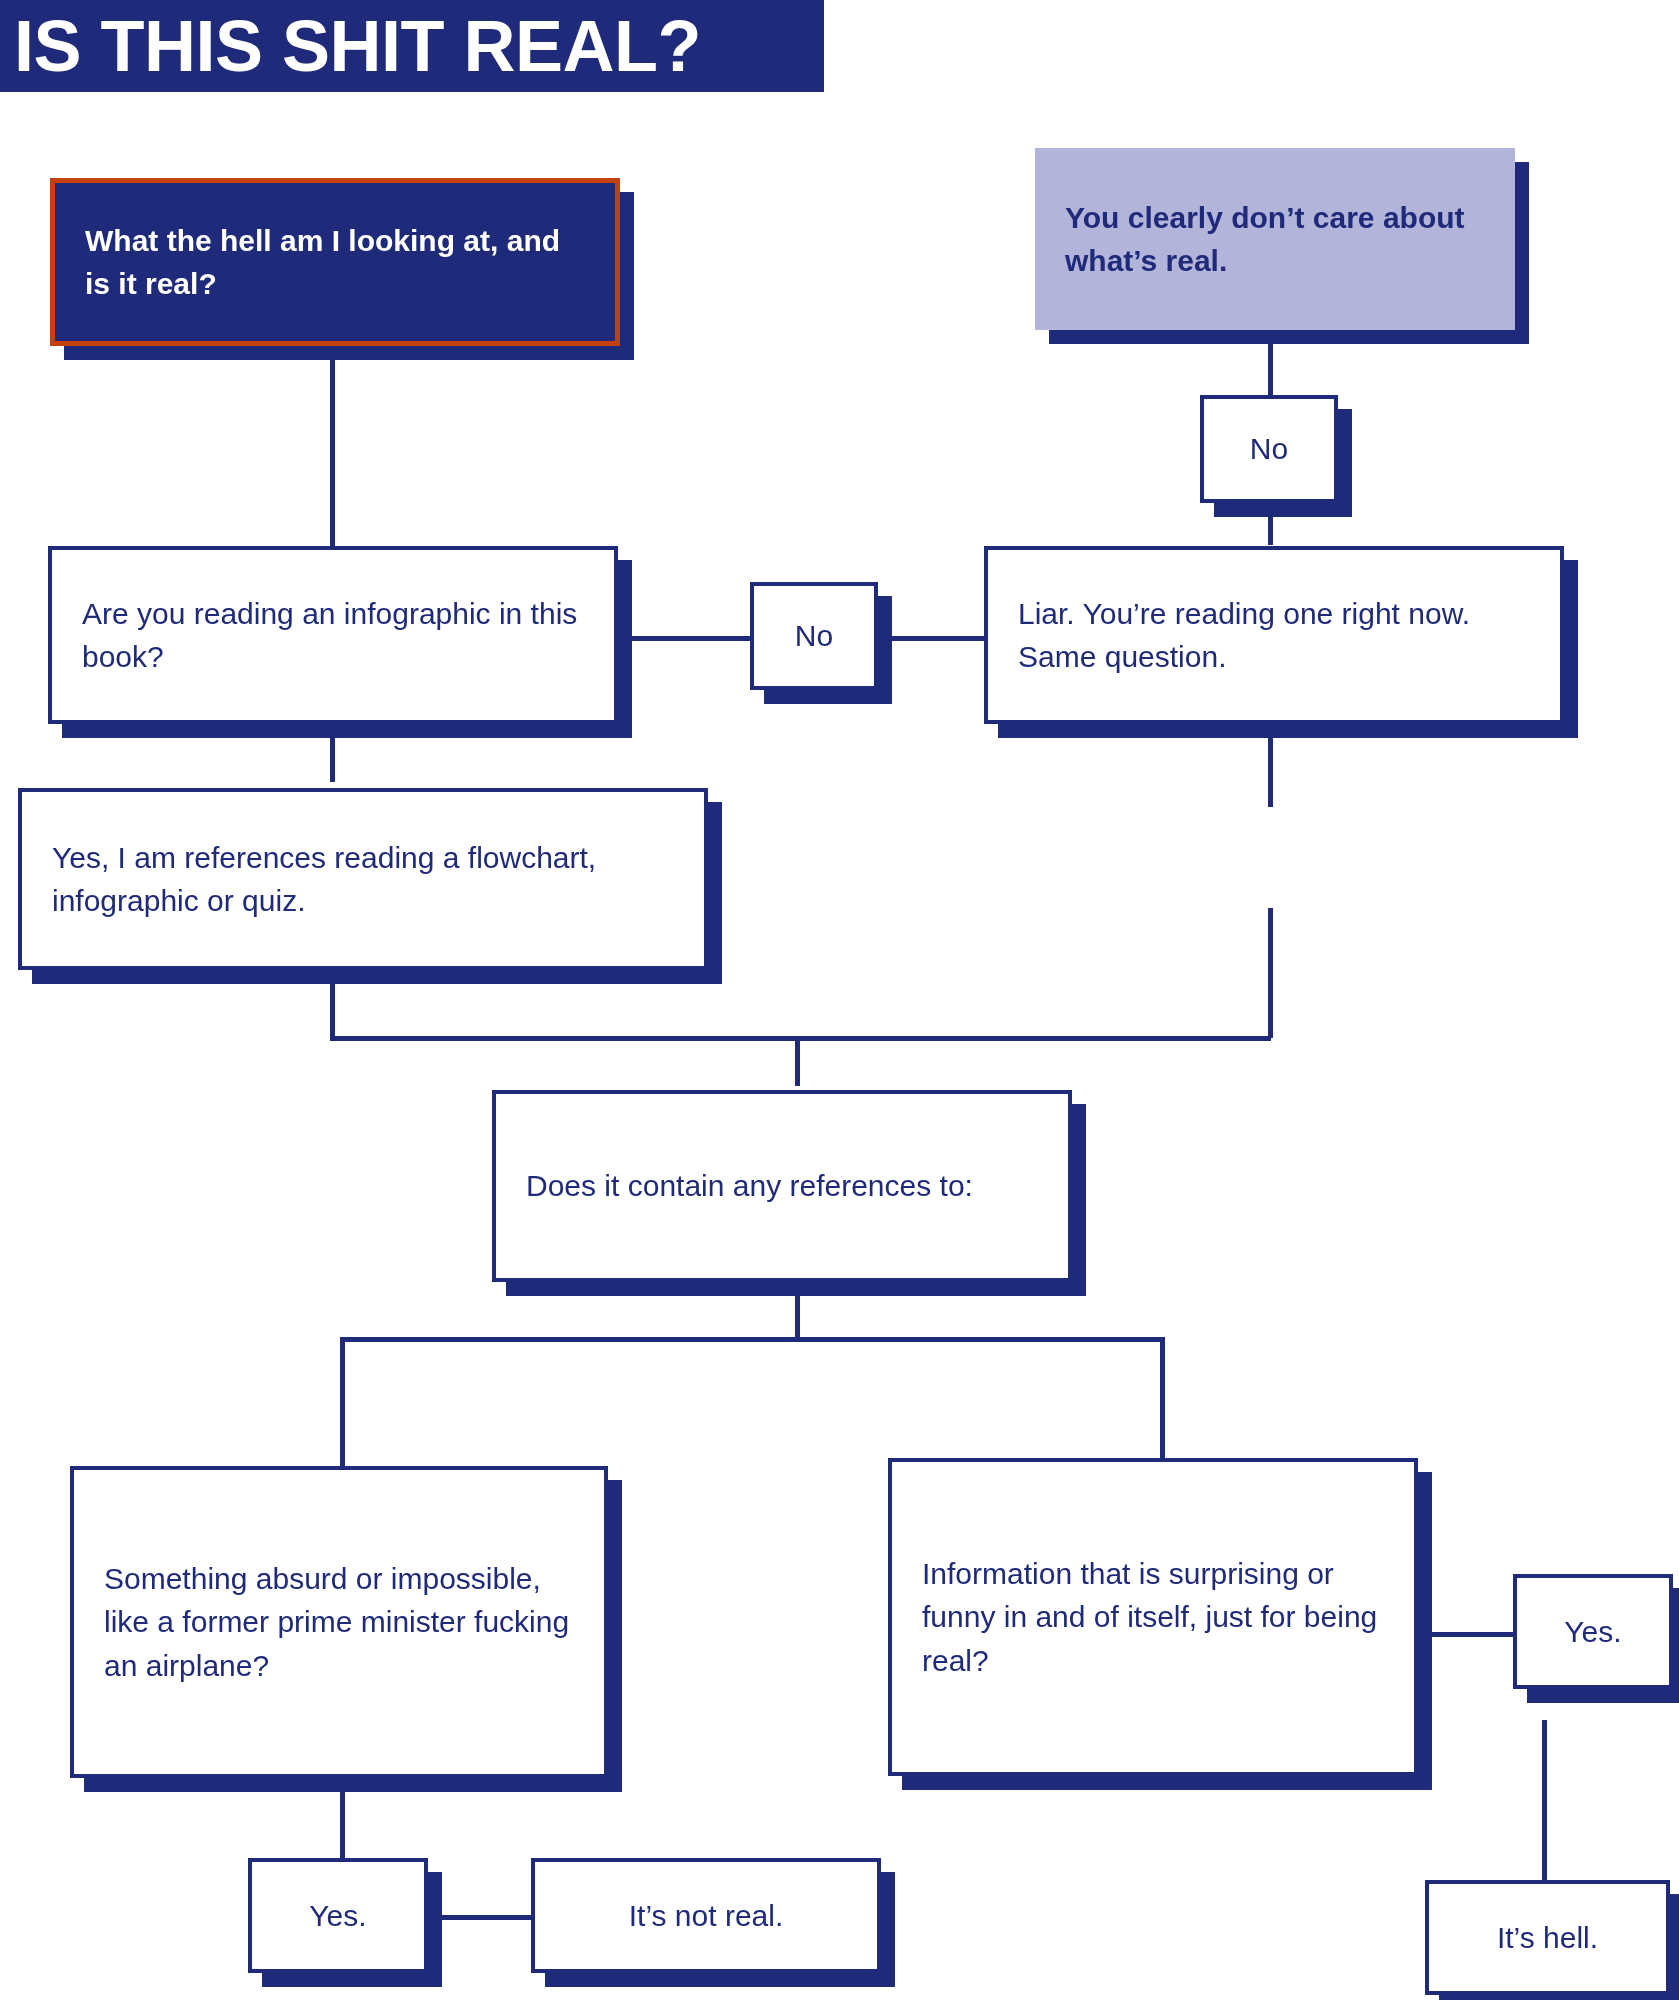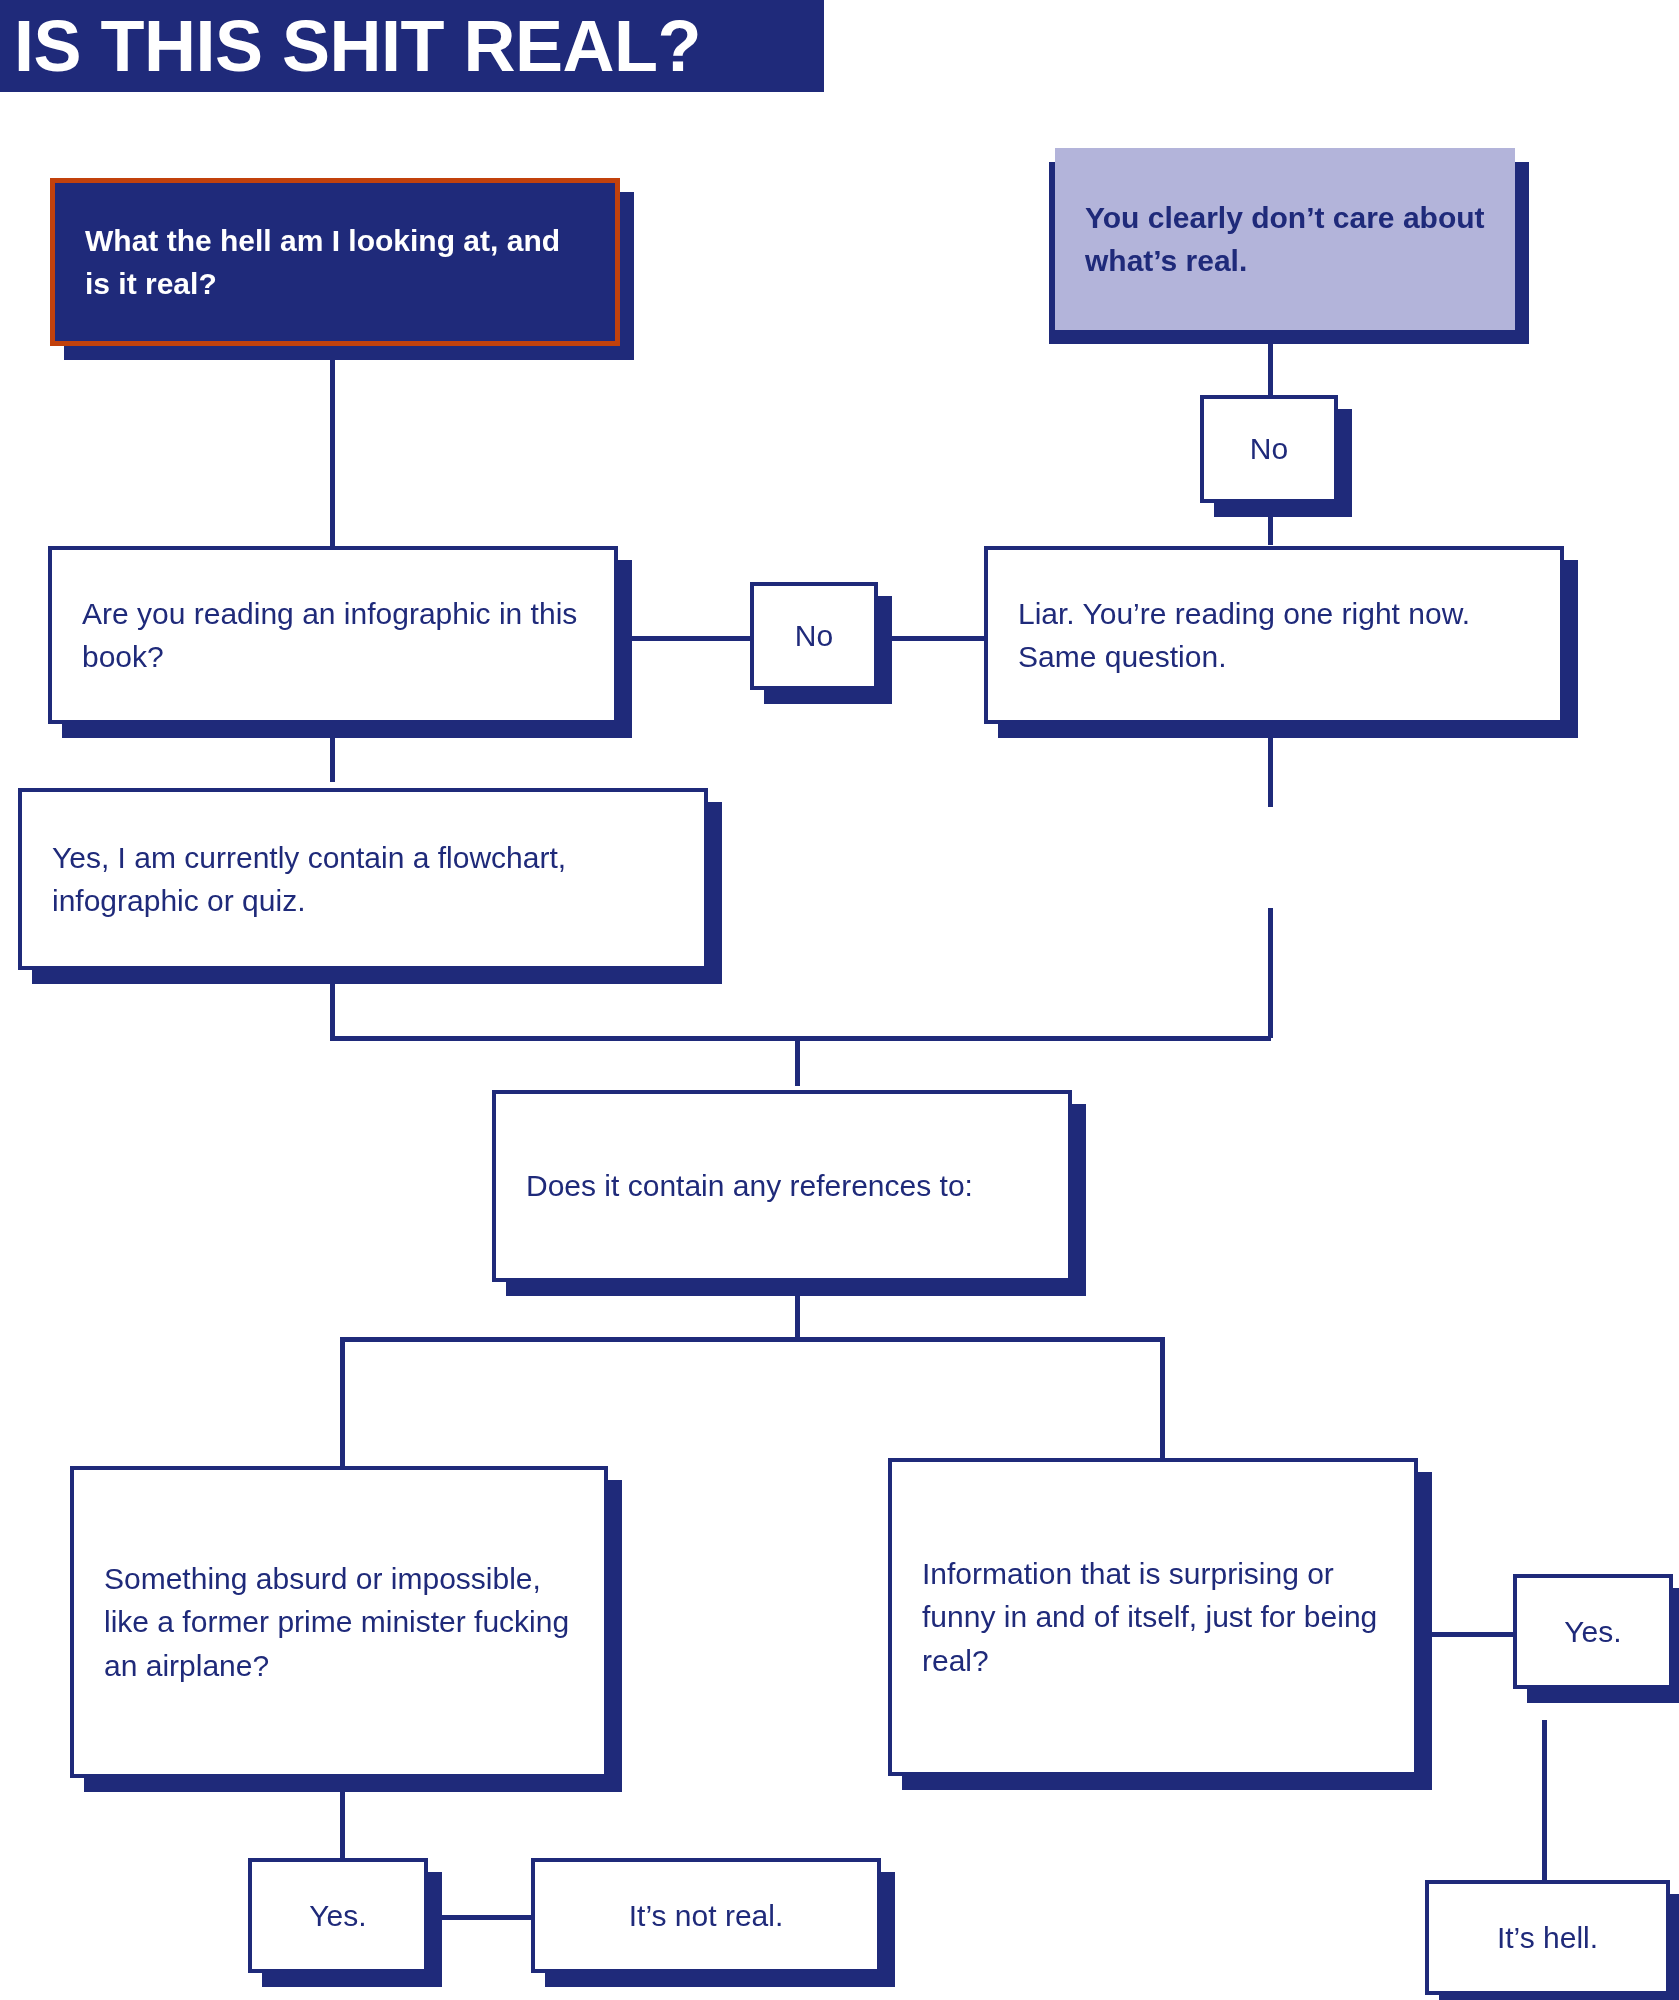--- a/index.html
+++ b/index.html
@@ -84,21 +84,20 @@
   }
   .node.filled .label {
     color: #ffffff;
     font-weight: bold;
   }
 
   
   .node.lavender .body {
     background: #b3b4da;
     border: 4px solid #b3b4da;
-    margin-left: 20px;
   }
   .node.lavender .label {
     color: #1f2a7a;
     font-weight: bold;
   }
 
   .label {
     font-size: 30px;
     line-height: 1.45;
     width: 100%;
@@ -188,21 +187,21 @@
   </div>
 
   <div class="node outline" style="left:984px; top:546px; width:580px; height:178px;">
     <div class="body">
       <div class="label pad-lg">Liar. You’re reading one right now. Same question.</div>
     </div>
   </div>
 
   <div class="node outline" style="left:18px; top:788px; width:690px; height:182px;">
     <div class="body">
-      <div class="label pad-lg">Yes, I am currently contain a flowchart, infographic or quiz.</div>
+      <div class="label pad-lg">Yes, I am references reading a flowchart, infographic or quiz.</div>
     </div>
   </div>
 
 
   <div class="node outline" style="left:492px; top:1090px; width:580px; height:192px;">
     <div class="body">
       <div class="label pad-lg">Does it contain any references to:</div>
     </div>
   </div>
 

